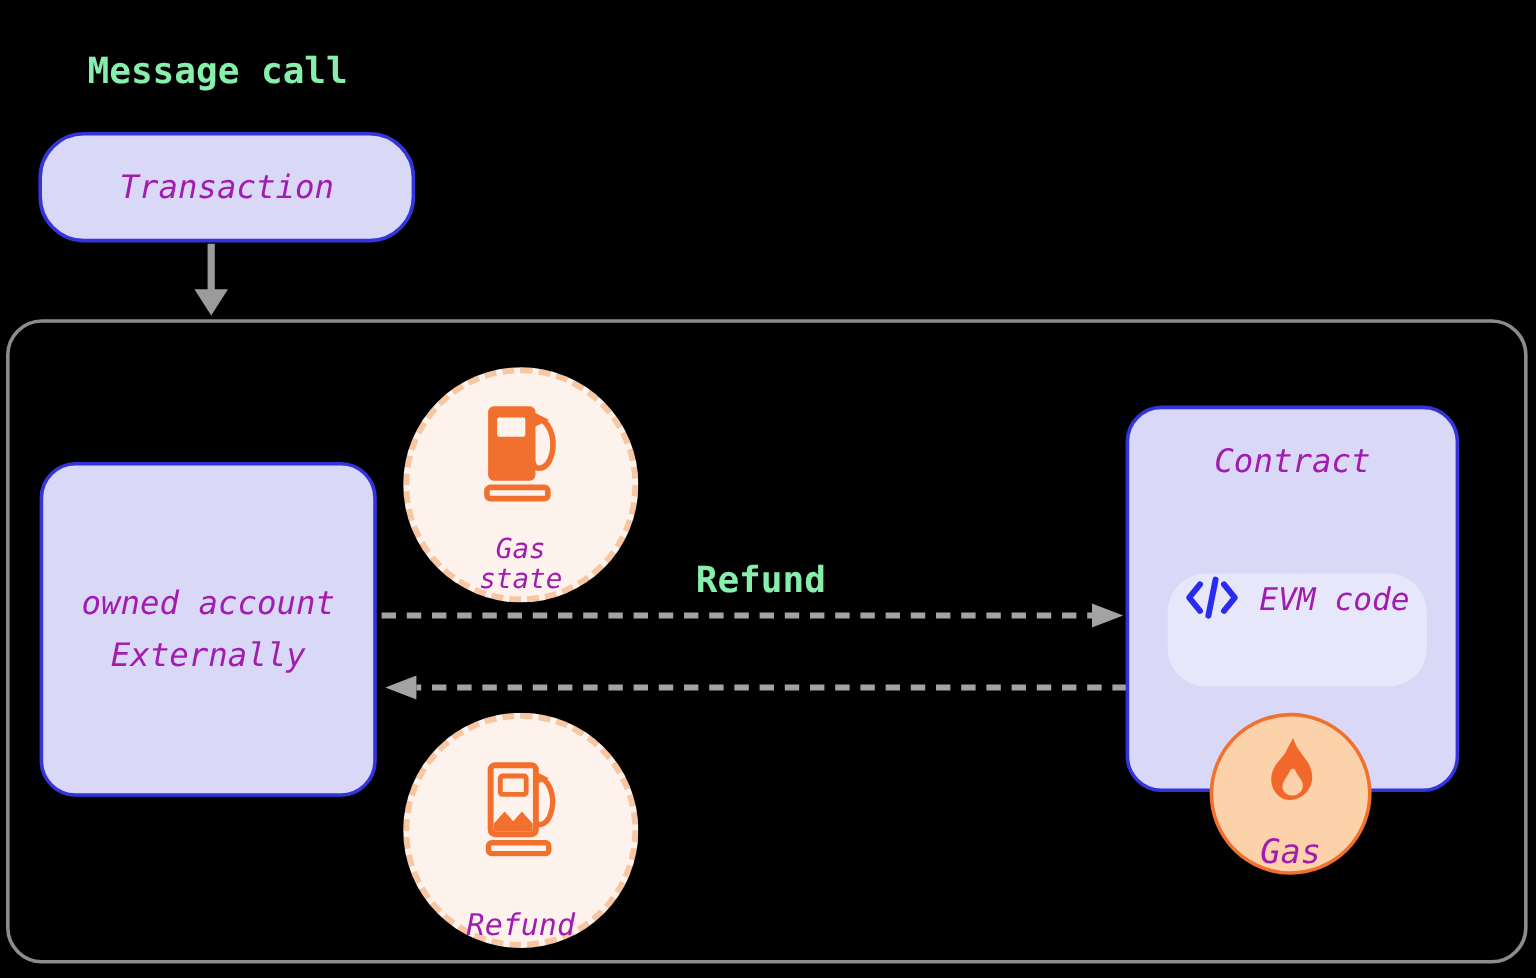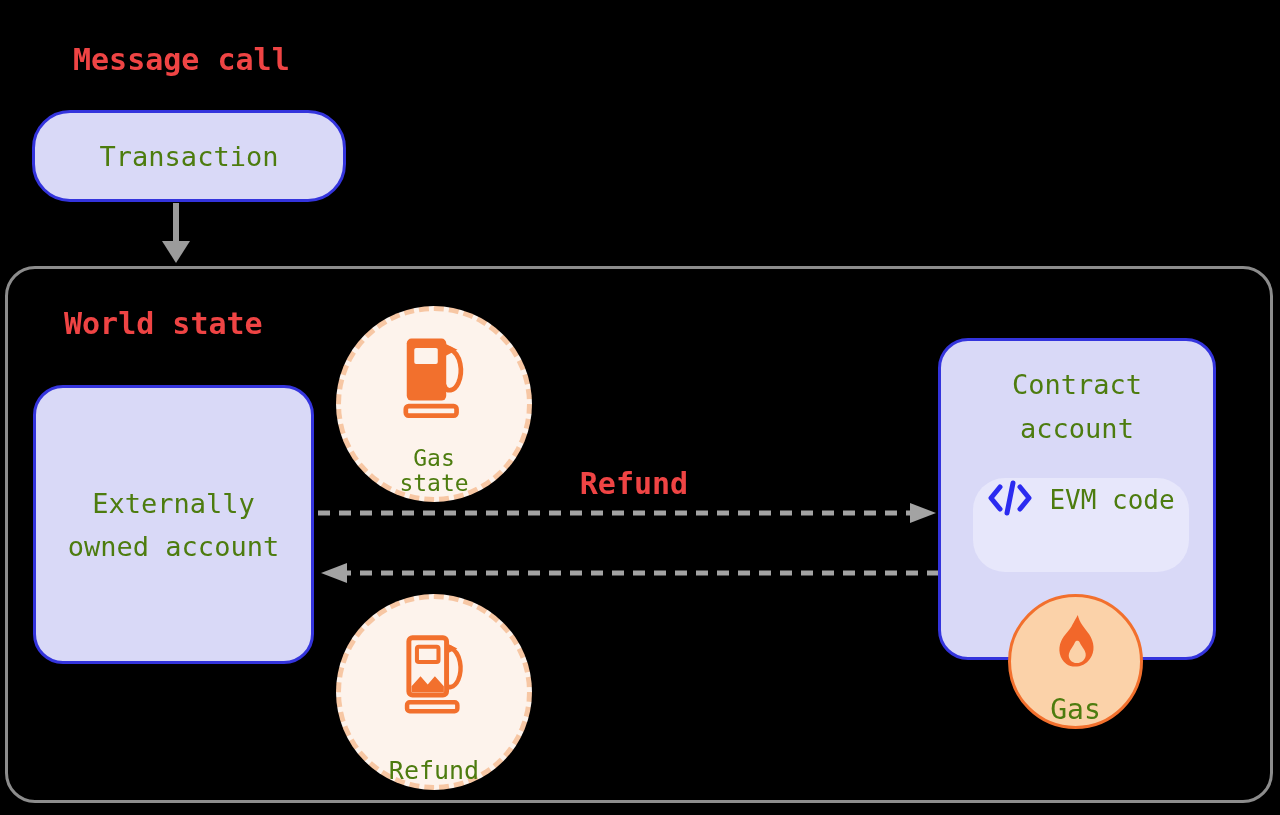--- a/index.html
+++ b/index.html
@@ -7,27 +7,28 @@
   .canvas {
     position: relative;
     width: 1280px;
     height: 815px;
     background: #000000;
     font-family: "DejaVu Sans Mono", monospace;
     overflow: hidden;
   }
   .abs { position: absolute; }
   .gray-label {
-    color: #ef4444;
+    color: #86efac;
     font-weight: bold;
     font-size: 30px;
     white-space: nowrap;
   }
   .dark-italic {
-    color: #4d7c0f;
+    color: #a21caf;
+    font-style: italic;
   }
   .node {
     background: #d9d9f7;
     border: 3px solid #3434dd;
     display: flex;
     flex-direction: column;
     align-items: center;
     justify-content: center;
     text-align: center;
   }
@@ -124,25 +125,24 @@
   <div class="abs node transaction-box dark-italic">
     <span>Transaction</span>
   </div>
 
   <svg class="abs down-arrow-svg" width="38" height="62" viewBox="0 0 38 62">
     <line x1="19" y1="0" x2="19" y2="40" stroke="#9b9b9b" stroke-width="6"></line>
     <polygon points="5,38 33,38 19,60" fill="#9b9b9b"></polygon>
   </svg>
 
   <div class="abs world-state-box"></div>
-  <div class="abs gray-label world-state-label">World state</div>
 
   <div class="abs node eoa-box dark-italic">
+    <div>owned account</div>
     <div>Externally</div>
-    <div>owned account</div>
   </div>
 
   <div class="abs gray-label message-label">Refund</div>
 
   <svg class="abs arrow-right-svg" width="625" height="26" viewBox="0 0 625 26">
     <line x1="2" y1="13" x2="594" y2="13" stroke="#a3a3a3" stroke-width="5" stroke-dasharray="12 9"></line>
     <polygon points="594,3 594,23 620,13" fill="#a3a3a3"></polygon>
   </svg>
 
   <svg class="abs arrow-left-svg" width="625" height="26" viewBox="0 0 625 26">
@@ -159,21 +159,20 @@
       <rect x="3" y="73" width="54" height="10" rx="3" fill="none" stroke="#f2702d" stroke-width="5"></rect>
     </svg>
     <div class="circle-text dark-italic">
       <div>Gas</div>
       <div>state</div>
     </div>
   </div>
 
   <div class="abs node contract-box dark-italic">
     <div>Contract</div>
-    <div>account</div>
     <div class="evm-pill">
       <svg width="46" height="40" viewBox="0 0 46 40">
         <path d="M13 9 L4 20 L13 31" fill="none" stroke="#2b2bf0" stroke-width="5" stroke-linecap="round" stroke-linejoin="round"></path>
         <path d="M33 9 L42 20 L33 31" fill="none" stroke="#2b2bf0" stroke-width="5" stroke-linecap="round" stroke-linejoin="round"></path>
         <path d="M26 5 L20 35" fill="none" stroke="#2b2bf0" stroke-width="5" stroke-linecap="round"></path>
       </svg>
       <span class="dark-italic">EVM code</span>
     </div>
   </div>
 

